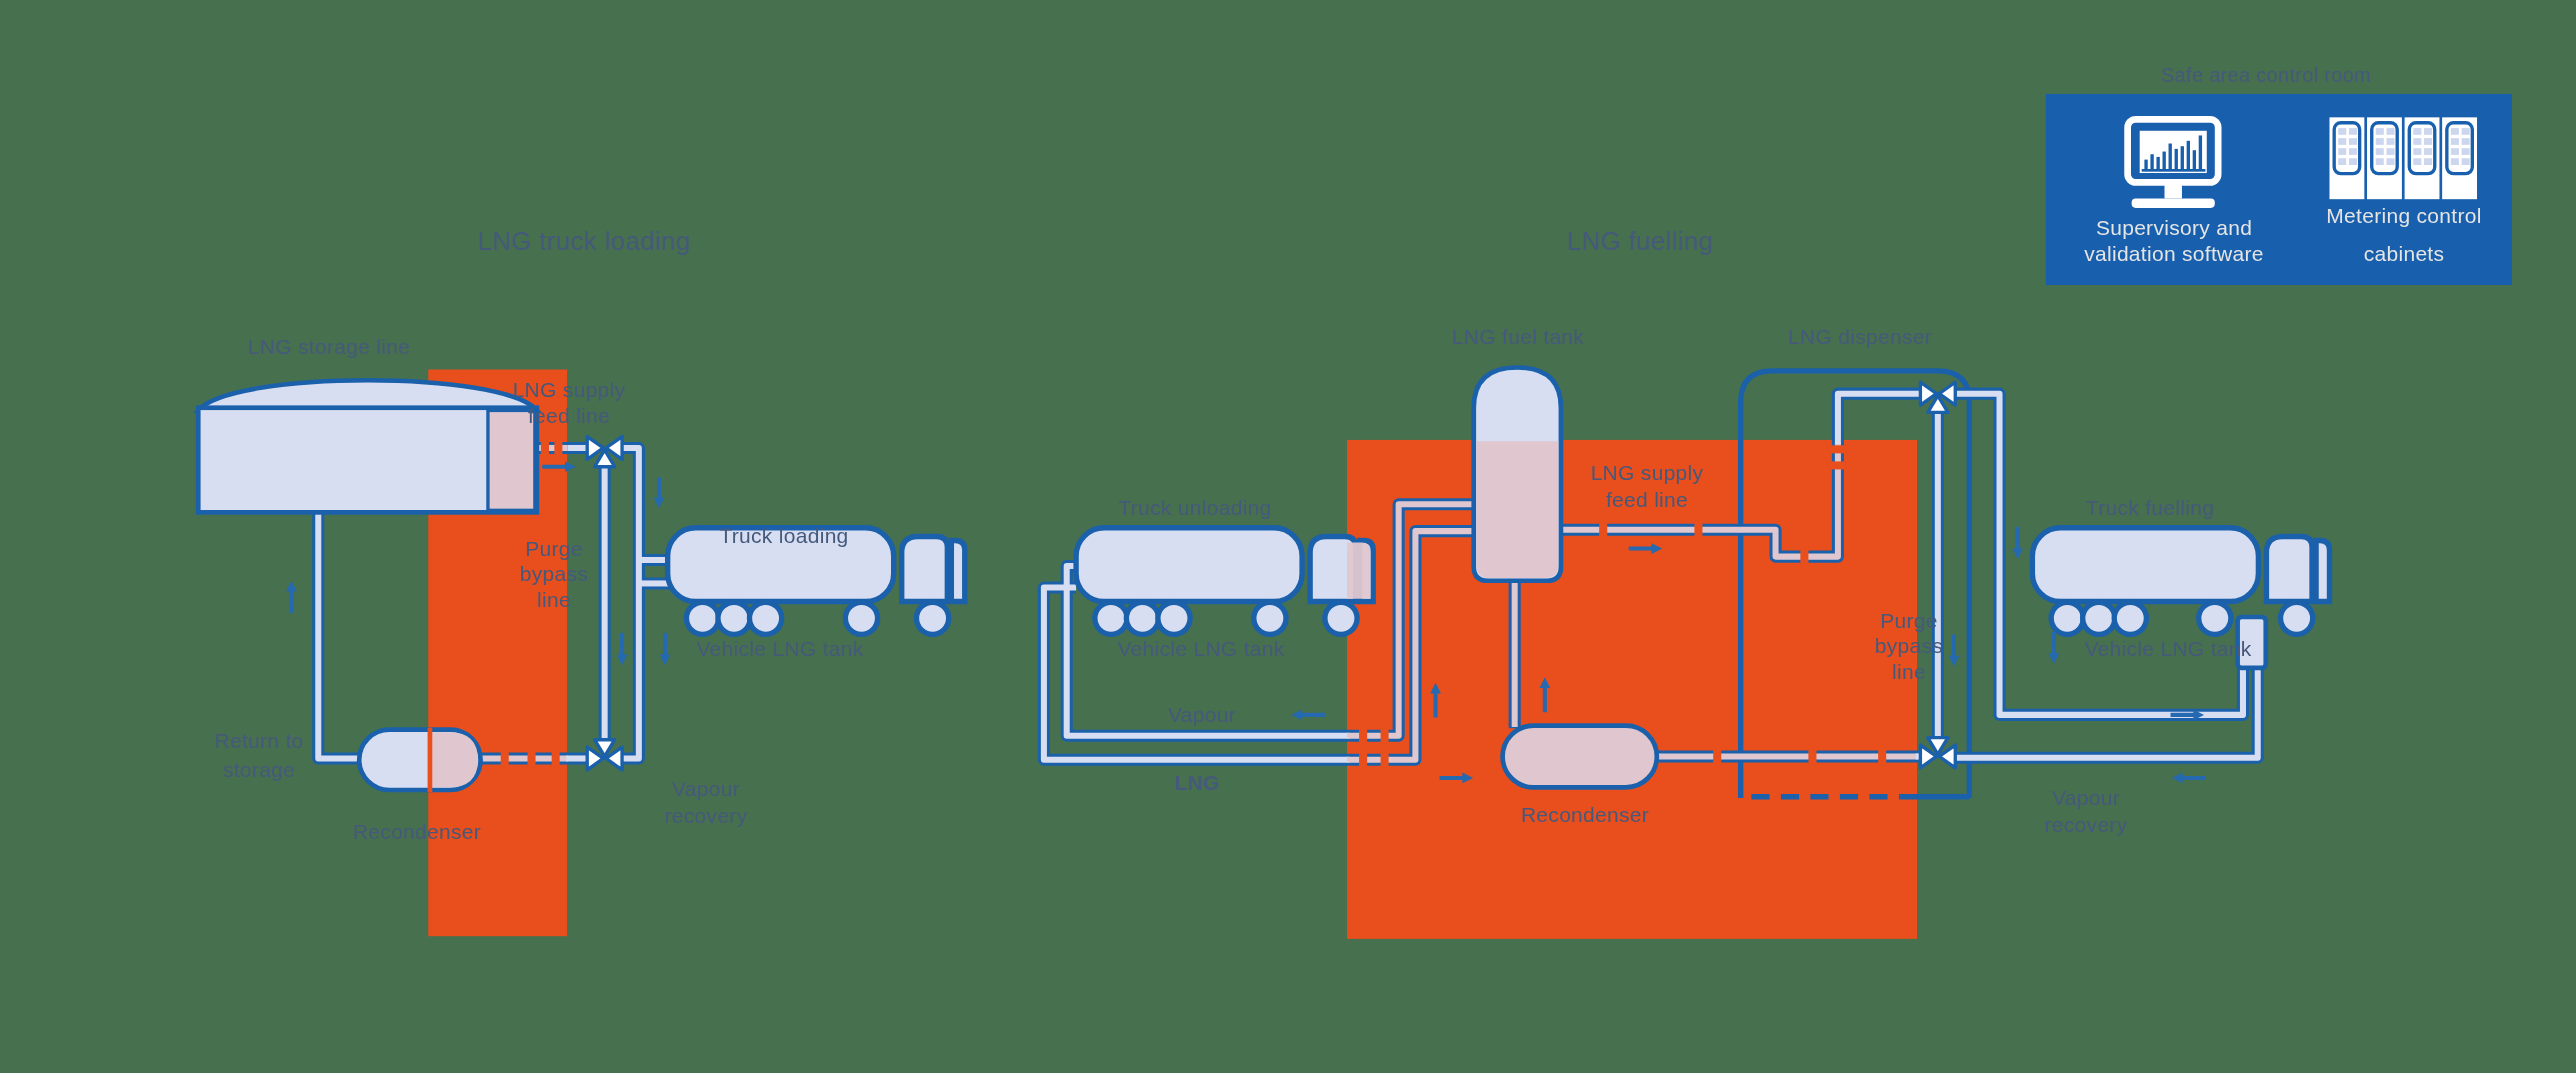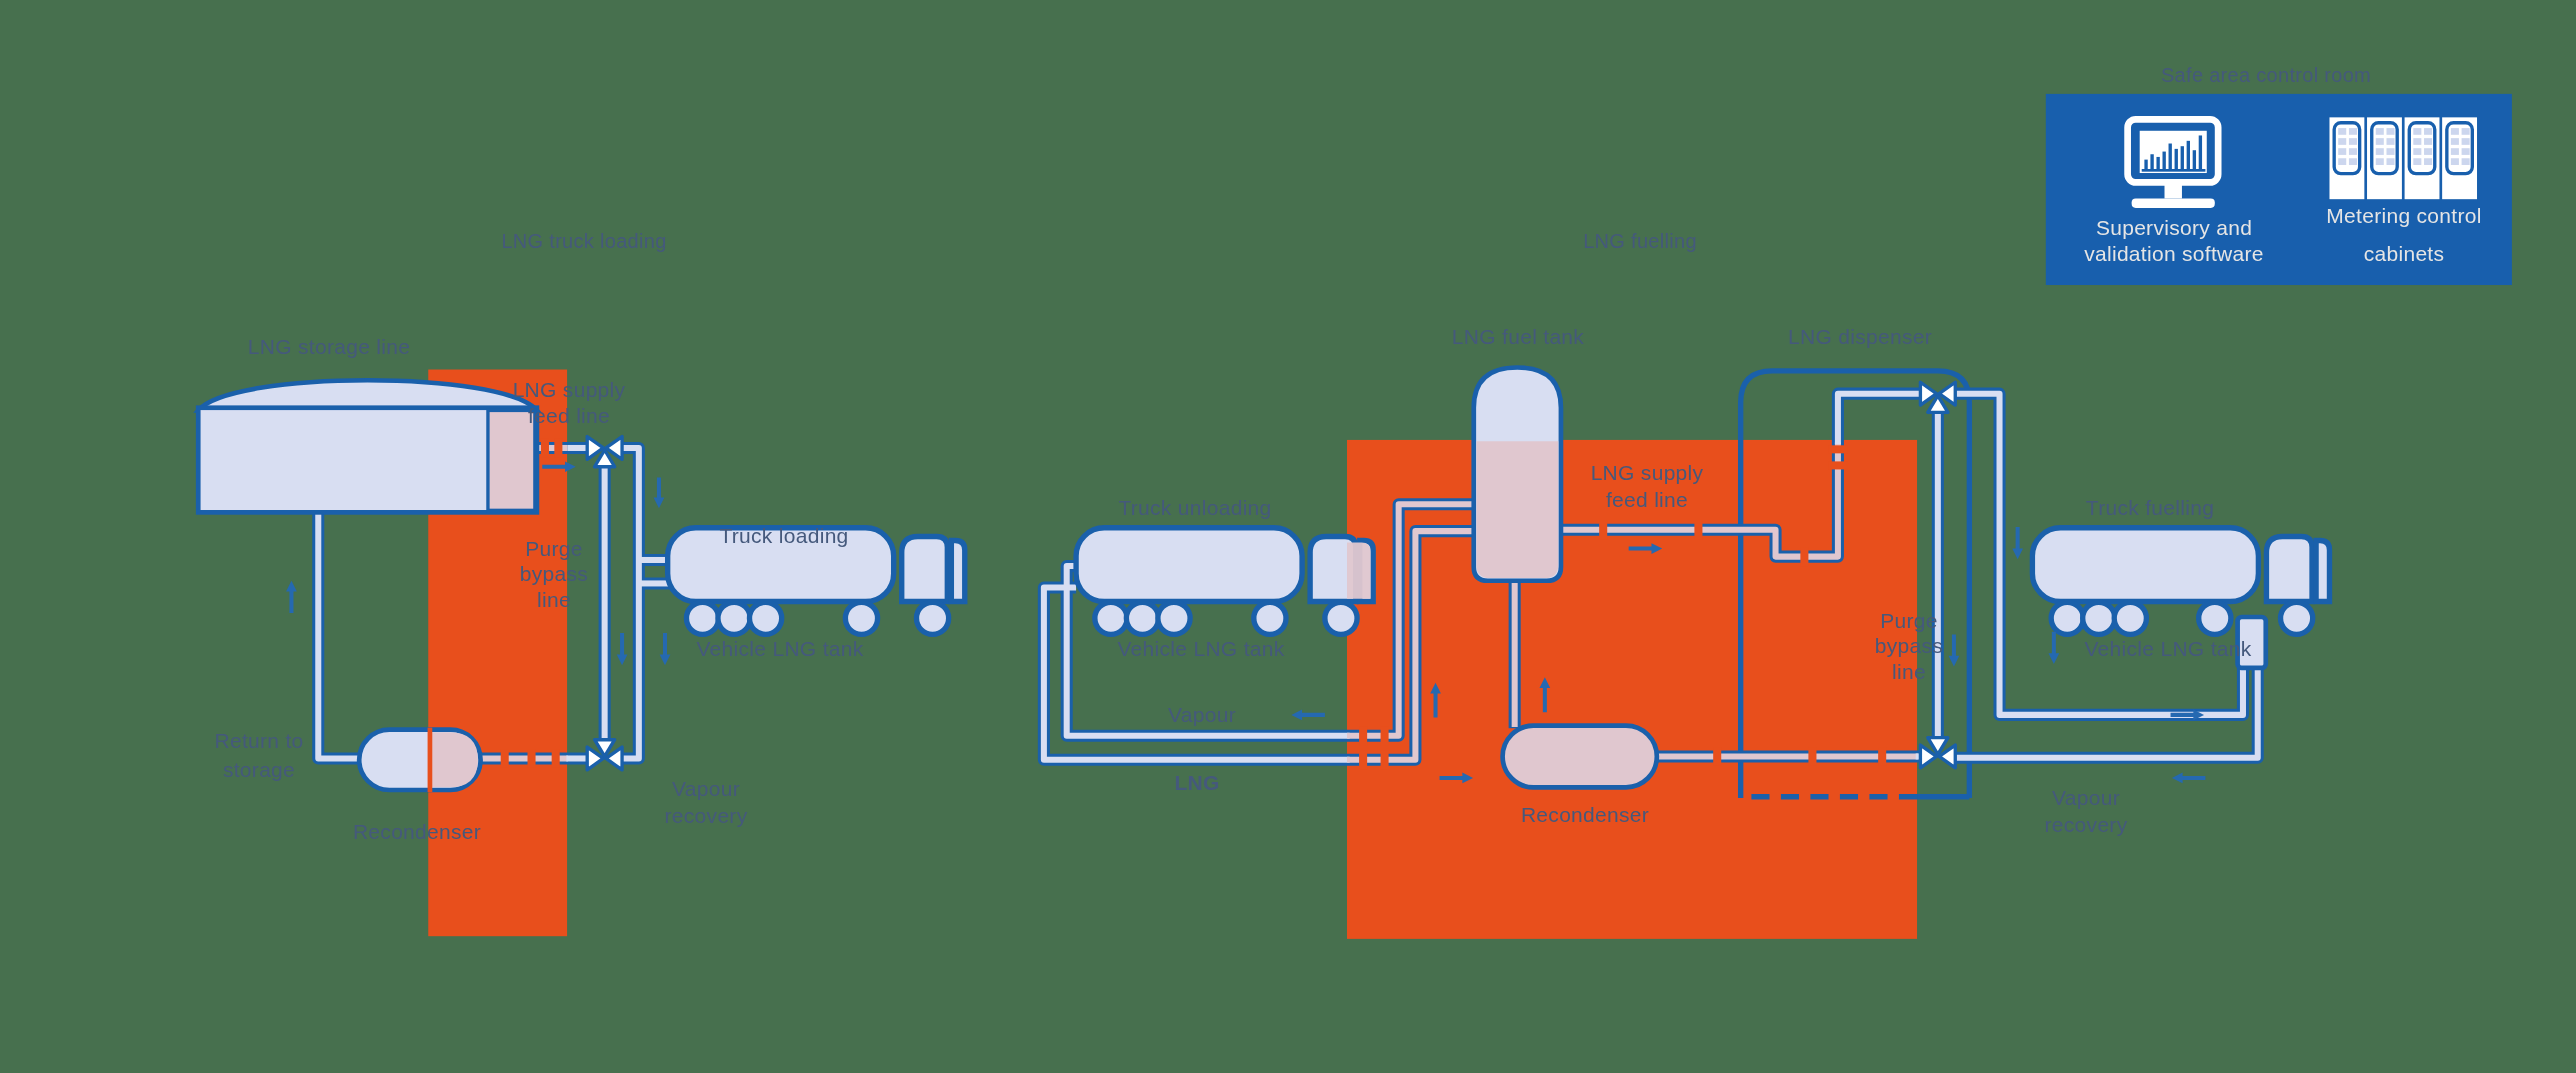--- a/index.html
+++ b/index.html
@@ -19,21 +19,21 @@
   .lbl{
     position:absolute;
     transform:translate(-50%,-50%);
     font-size:21px;
     font-weight:500;
     color:var(--text);
     white-space:nowrap;
     text-align:center;
     letter-spacing:0.3px;
   }
-  .title{font-size:20px;}
+  .title{font-size:26px;}
   .boxlbl{color:#e5e5e5;}
 </style>
 </head>
 <body>
 
 <div id="stage">
 
 <svg id="diagram-svg" width="2576" height="1073" viewBox="0 0 3840 1600" xmlns="http://www.w3.org/2000/svg">
 
   <rect x="638" y="551" width="207" height="845" fill="#E84F1C"></rect>

